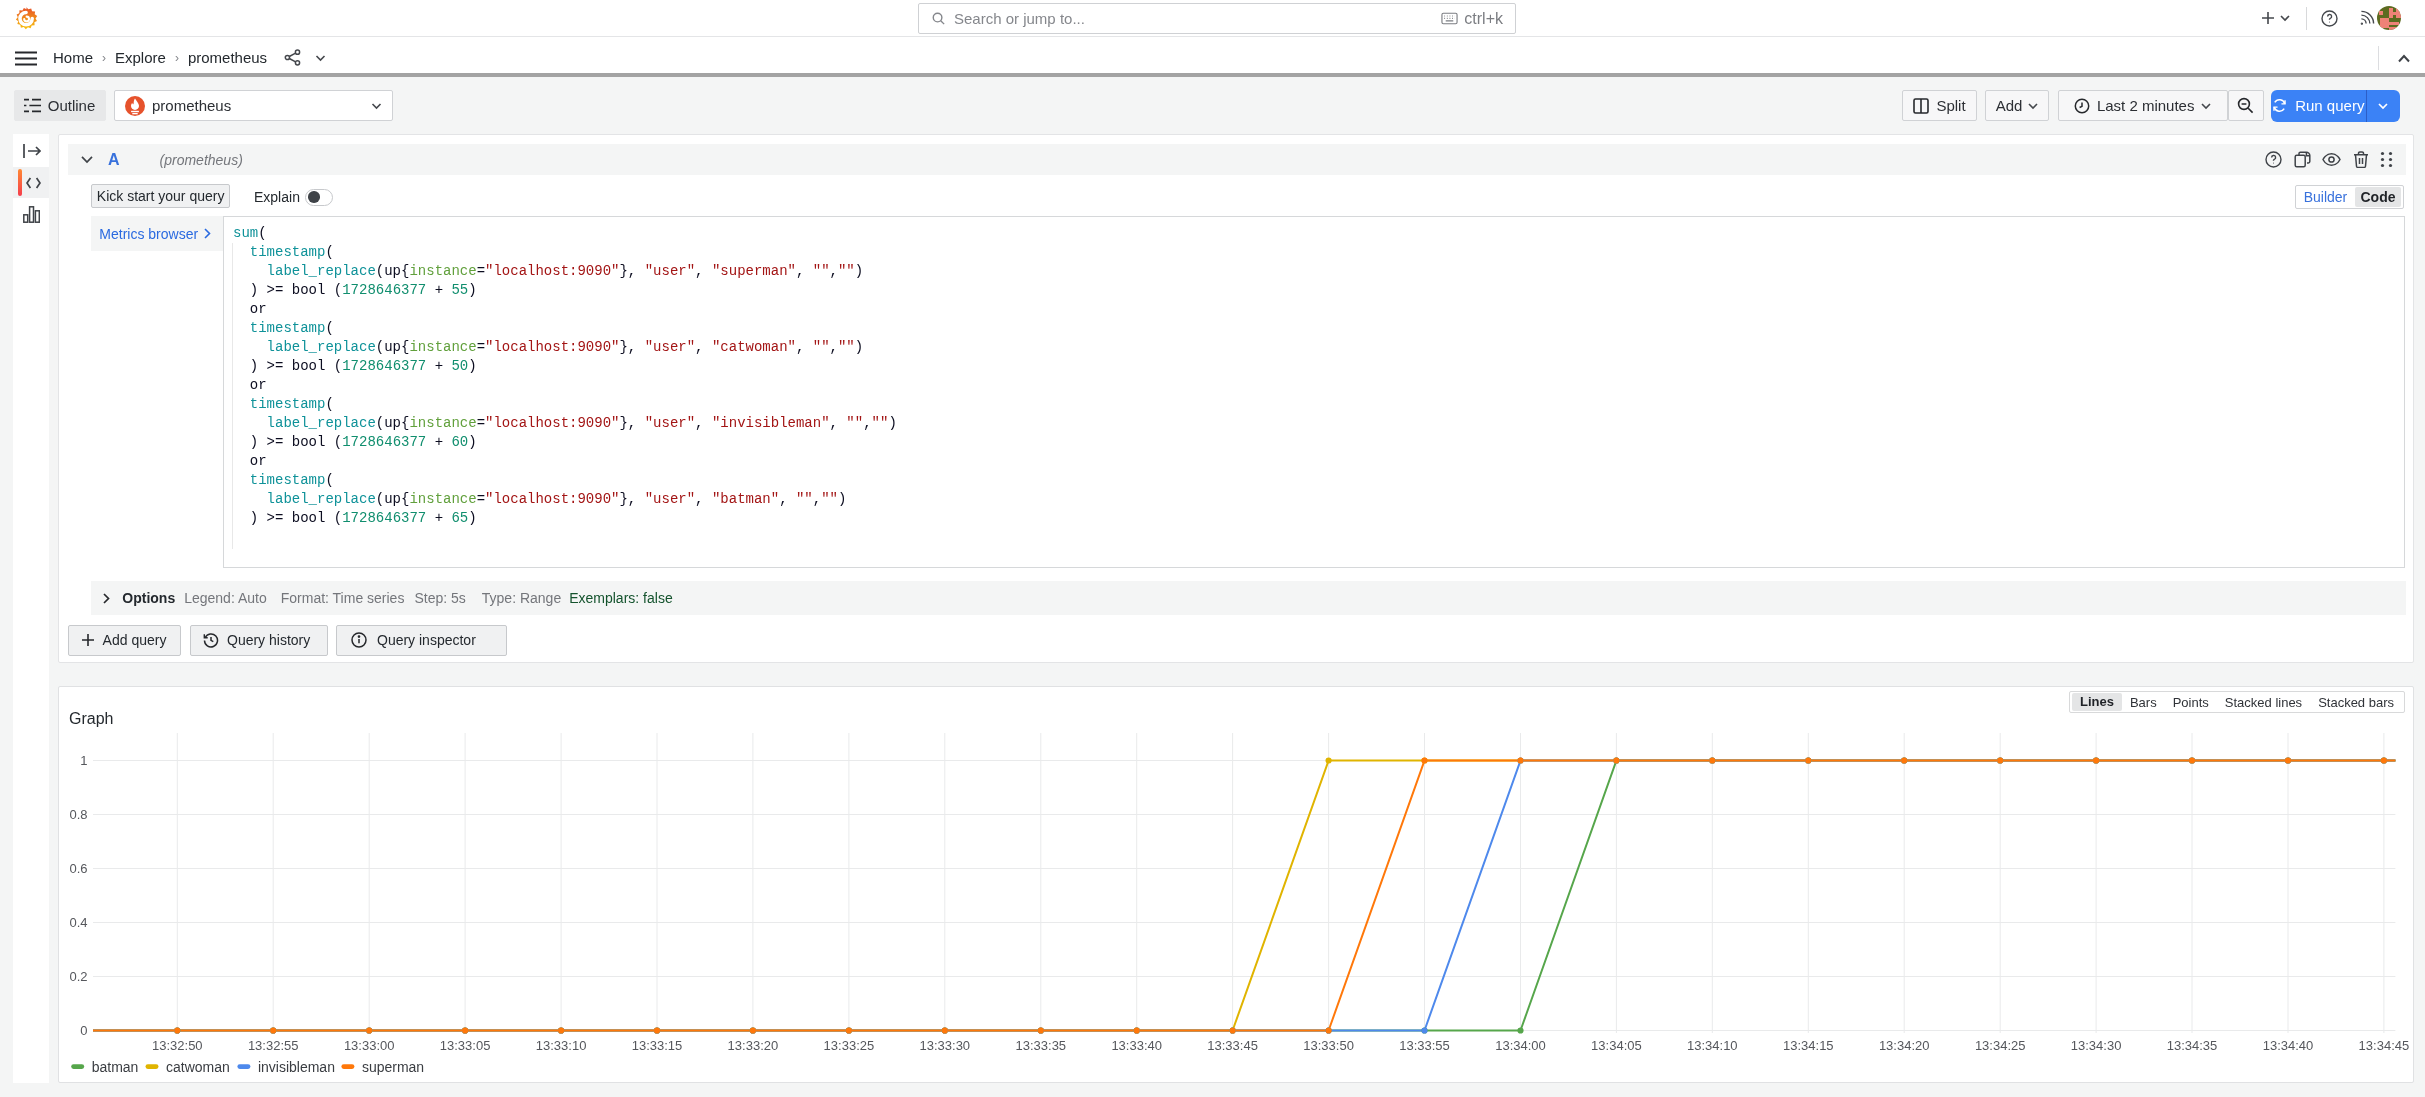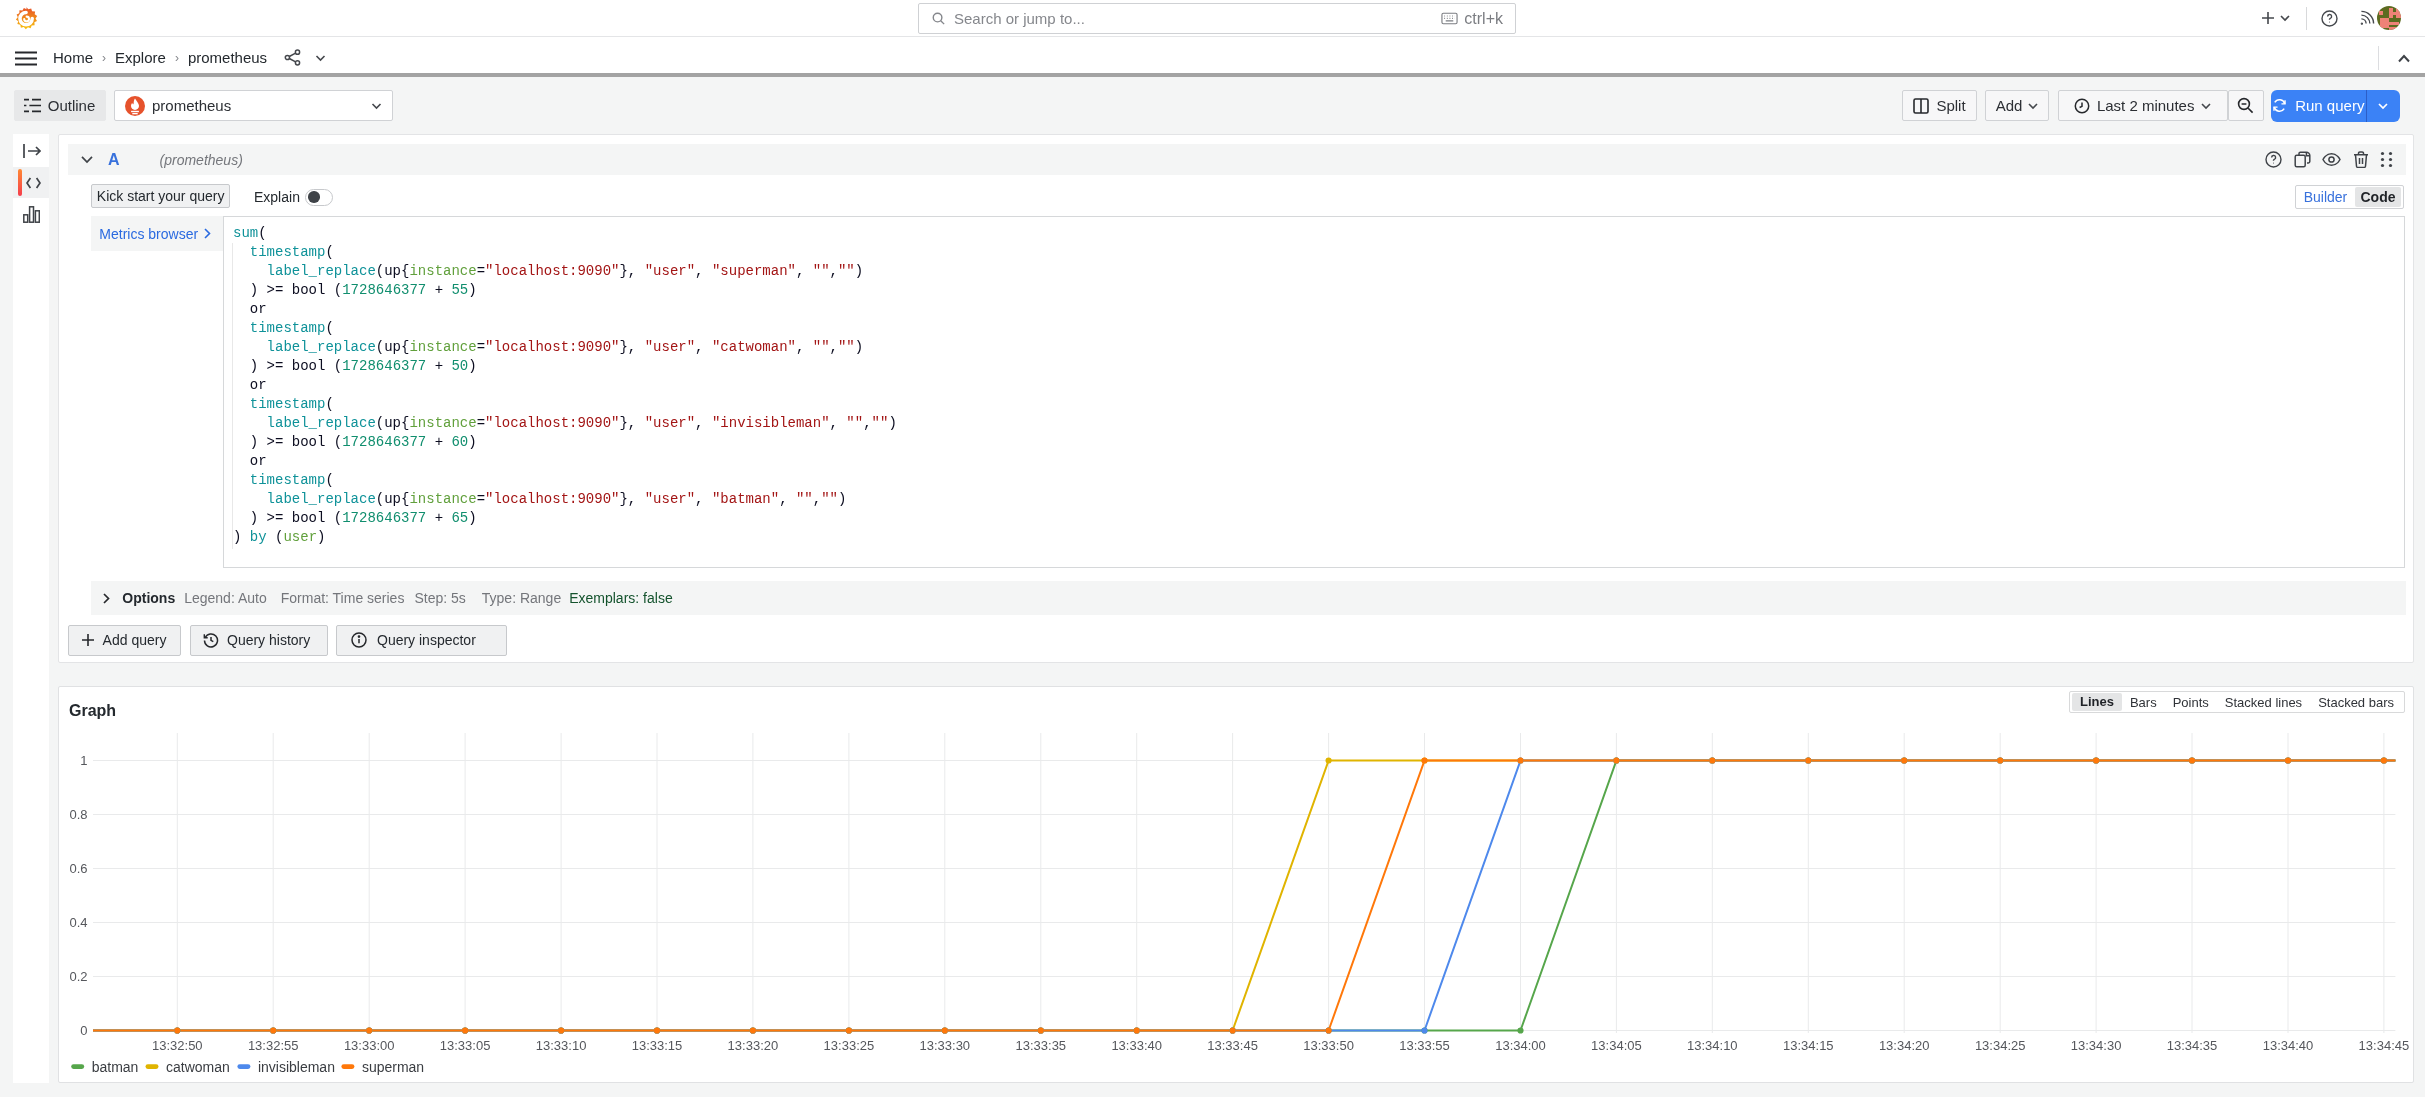--- a/index.html
+++ b/index.html
@@ -245,21 +245,20 @@
 <div class="cl">    <i style="color:#0f9299">label_replace</i><i style="color:#0c0d20">(up{</i><i style="color:#61a03c">instance</i><i style="color:#0c0d20">=</i><i style="color:#a31515">"localhost:9090"</i><i style="color:#0c0d20">}, </i><i style="color:#a31515">"user"</i><i style="color:#0c0d20">, </i><i style="color:#a31515">"catwoman"</i><i style="color:#0c0d20">, </i><i style="color:#a31515">""</i><i style="color:#0c0d20">,</i><i style="color:#a31515">""</i><i style="color:#0c0d20">)</i></div>
 <div class="cl">  <i style="color:#0c0d20">) &gt;= bool (</i><i style="color:#108e6e">1728646377</i><i style="color:#0c0d20"> + </i><i style="color:#108e6e">50</i><i style="color:#0c0d20">)</i></div>
 <div class="cl">  <i style="color:#0c0d20">or</i></div>
 <div class="cl">  <i style="color:#0f9299">timestamp</i><i style="color:#0c0d20">(</i></div>
 <div class="cl">    <i style="color:#0f9299">label_replace</i><i style="color:#0c0d20">(up{</i><i style="color:#61a03c">instance</i><i style="color:#0c0d20">=</i><i style="color:#a31515">"localhost:9090"</i><i style="color:#0c0d20">}, </i><i style="color:#a31515">"user"</i><i style="color:#0c0d20">, </i><i style="color:#a31515">"invisibleman"</i><i style="color:#0c0d20">, </i><i style="color:#a31515">""</i><i style="color:#0c0d20">,</i><i style="color:#a31515">""</i><i style="color:#0c0d20">)</i></div>
 <div class="cl">  <i style="color:#0c0d20">) &gt;= bool (</i><i style="color:#108e6e">1728646377</i><i style="color:#0c0d20"> + </i><i style="color:#108e6e">60</i><i style="color:#0c0d20">)</i></div>
 <div class="cl">  <i style="color:#0c0d20">or</i></div>
 <div class="cl">  <i style="color:#0f9299">timestamp</i><i style="color:#0c0d20">(</i></div>
 <div class="cl">    <i style="color:#0f9299">label_replace</i><i style="color:#0c0d20">(up{</i><i style="color:#61a03c">instance</i><i style="color:#0c0d20">=</i><i style="color:#a31515">"localhost:9090"</i><i style="color:#0c0d20">}, </i><i style="color:#a31515">"user"</i><i style="color:#0c0d20">, </i><i style="color:#a31515">"batman"</i><i style="color:#0c0d20">, </i><i style="color:#a31515">""</i><i style="color:#0c0d20">,</i><i style="color:#a31515">""</i><i style="color:#0c0d20">)</i></div>
 <div class="cl">  <i style="color:#0c0d20">) &gt;= bool (</i><i style="color:#108e6e">1728646377</i><i style="color:#0c0d20"> + </i><i style="color:#108e6e">65</i><i style="color:#0c0d20">)</i></div>
-<div class="cl"><i style="color:#0c0d20">) </i><i style="color:#0f9299">by</i><i style="color:#0c0d20"> (</i><i style="color:#61a03c">user</i><i style="color:#0c0d20">)</i></div>
   </div>
   <div class="optbar">
     <svg style="margin-left:12px" width="7" height="11" viewBox="0 0 7 11" fill="none" stroke="#26282c" stroke-width="1.7">
         <path d="M1 1l4.5 4.5L1 10"></path>
       </svg>
     <span style="margin-left:12px;font-weight:700;font-size:14px">Options</span>
     <span style="margin-left:9px;color:#74767b">Legend: Auto</span>
     <span style="margin-left:14px;color:#74767b">Format: Time series</span>
     <span style="margin-left:10px;color:#74767b">Step: 5s</span>
     <span style="margin-left:16px;color:#74767b">Type: Range</span>
@@ -283,21 +282,21 @@
     <svg width="16" height="16" viewBox="0 0 16 16" fill="none" stroke="#26282c" stroke-width="1.5">
         <circle cx="8" cy="8" r="7"></circle>
         <path d="M8 7v4.2"></path>
         <circle cx="8" cy="4.6" r="0.6" fill="#26282c"></circle>
       </svg>
     Query inspector
   </div>
 </div>
 
 <div class="gpanel">
-  <div class="abs" style="left:10px;top:15px;font-size:16px;font-weight:700;color:#24292e">Graph</div>
+  <div class="abs" style="left:10px;top:23px;font-size:16px;font-weight:400;color:#24292e">Graph</div>
   <div class="radio">
     <span class="sel">Lines</span>
       <span>Bars</span>
       <span>Points</span>
       <span>Stacked lines</span>
       <span>Stacked bars</span>
   </div>
 </div>
 <svg width="2356" height="397" viewBox="0 0 2356 397" style="position:absolute;left:58px;top:686px;font-family:'Liberation Sans',sans-serif">
 <path d="M119.3 47V347 M215.2 47V347 M311.2 47V347 M407.1 47V347 M503.1 47V347 M599.0 47V347 M694.9 47V347 M790.9 47V347 M886.8 47V347 M982.8 47V347 M1078.7 47V347 M1174.6 47V347 M1270.6 47V347 M1366.5 47V347 M1462.5 47V347 M1558.4 47V347 M1654.3 47V347 M1750.3 47V347 M1846.2 47V347 M1942.2 47V347 M2038.1 47V347 M2134.0 47V347 M2230.0 47V347 M2325.9 47V347 M35 74.5H2337.4 M35 128.5H2337.4 M35 182.5H2337.4 M35 236.5H2337.4 M35 290.5H2337.4 M35 344.5H2337.4" stroke="#e9eaeb" stroke-width="1" fill="none"></path>

